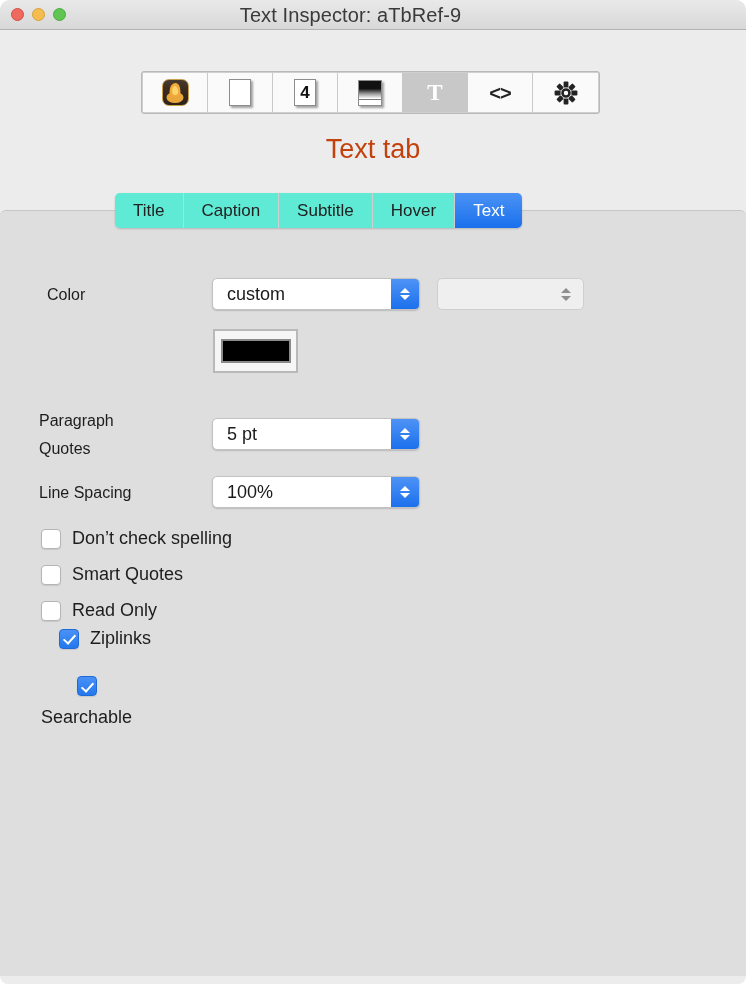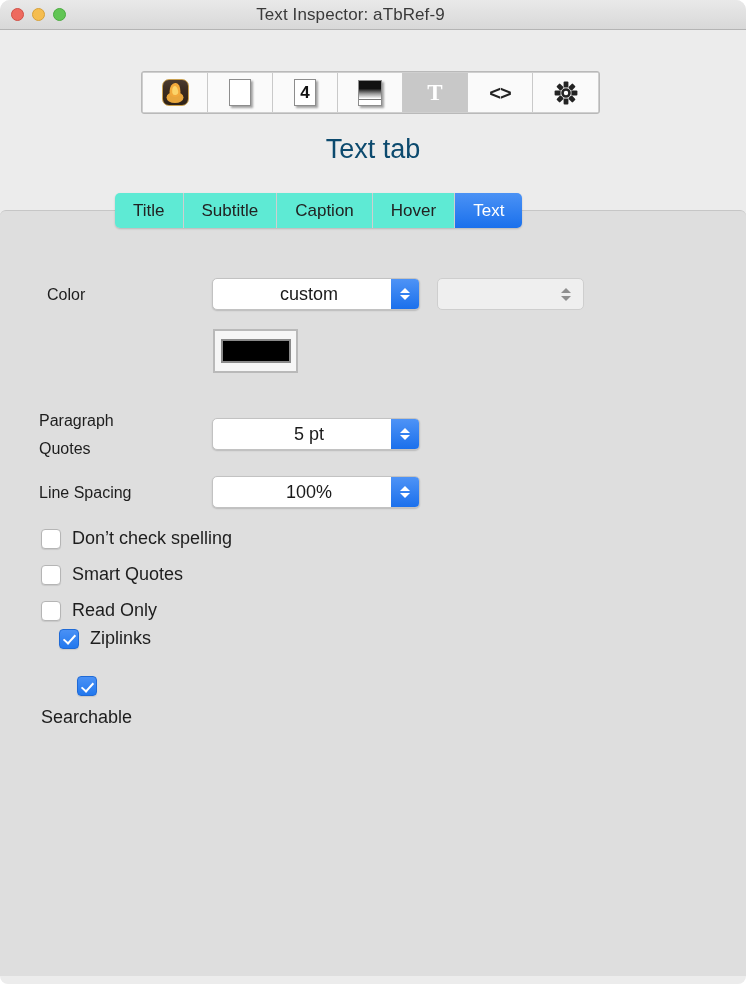--- a/index.html
+++ b/index.html
@@ -50,21 +50,21 @@
   .light.min    { background: #f5bd4f; border: 0.5px solid #d6a038; }
   .light.max    { background: #61c554; border: 0.5px solid #4aab3f; }
 
   .window-title {
     position: absolute;
     left: 0; top: 0;
     width: 701px;
     height: 30px;
     line-height: 30px;
     text-align: center;
-    font-size: 17px;
+    font-size: 20px;
     color: #3a3a3a;
     letter-spacing: 0.1px;
   }
 
   
   .toolbar {
     position: absolute;
     left: 141px; top: 71px;
     height: 43px;
     display: flex;
@@ -187,21 +187,21 @@
     letter-spacing: -1px;
   }
 
   
   .page-title {
     position: absolute;
     left: 0; top: 134px;
     width: 746px;
     text-align: center;
     font-size: 27px;
-    color: #0c4a6e;
+    color: #c2410c;
   }
 
   
   .tabbar {
     position: absolute;
     left: 115px; top: 193px;
     height: 35px;
     display: flex;
     border-radius: 5px;
     box-shadow: 0 1px 2px rgba(0,0,0,0.18);
@@ -258,21 +258,20 @@
     align-items: center;
     overflow: hidden;
   }
   .popup .val {
     flex: 1;
     padding-left: 14px;
     font-size: 18px;
     color: #1a1a1a;
     white-space: nowrap;
     overflow: hidden;
-    text-align: center;
   }
   .popup .stepper {
     width: 28px;
     height: 100%;
     background: linear-gradient(to bottom, #4e93f6 0%, #1b70ec 100%);
     display: flex;
     flex-direction: column;
     align-items: center;
     justify-content: center;
     gap: 2px;
@@ -421,22 +420,22 @@
       </svg>
     </div>
   </div>
 
   <div class="page-title">Text tab</div>
 
   <div class="panel"></div>
 
   <div class="tabbar">
     <div class="tab">Title</div>
+    <div class="tab">Caption</div>
     <div class="tab">Subtitle</div>
-    <div class="tab">Caption</div>
     <div class="tab">Hover</div>
     <div class="tab selected">Text</div>
   </div>
 
   <div class="lbl" style="left:47px; top:281px;">Color</div>
 
   <div class="popup" style="left:212px; top:278px; width:208px;">
     <div class="val">custom</div>
     <div class="stepper">
       <div class="chev up"></div>

